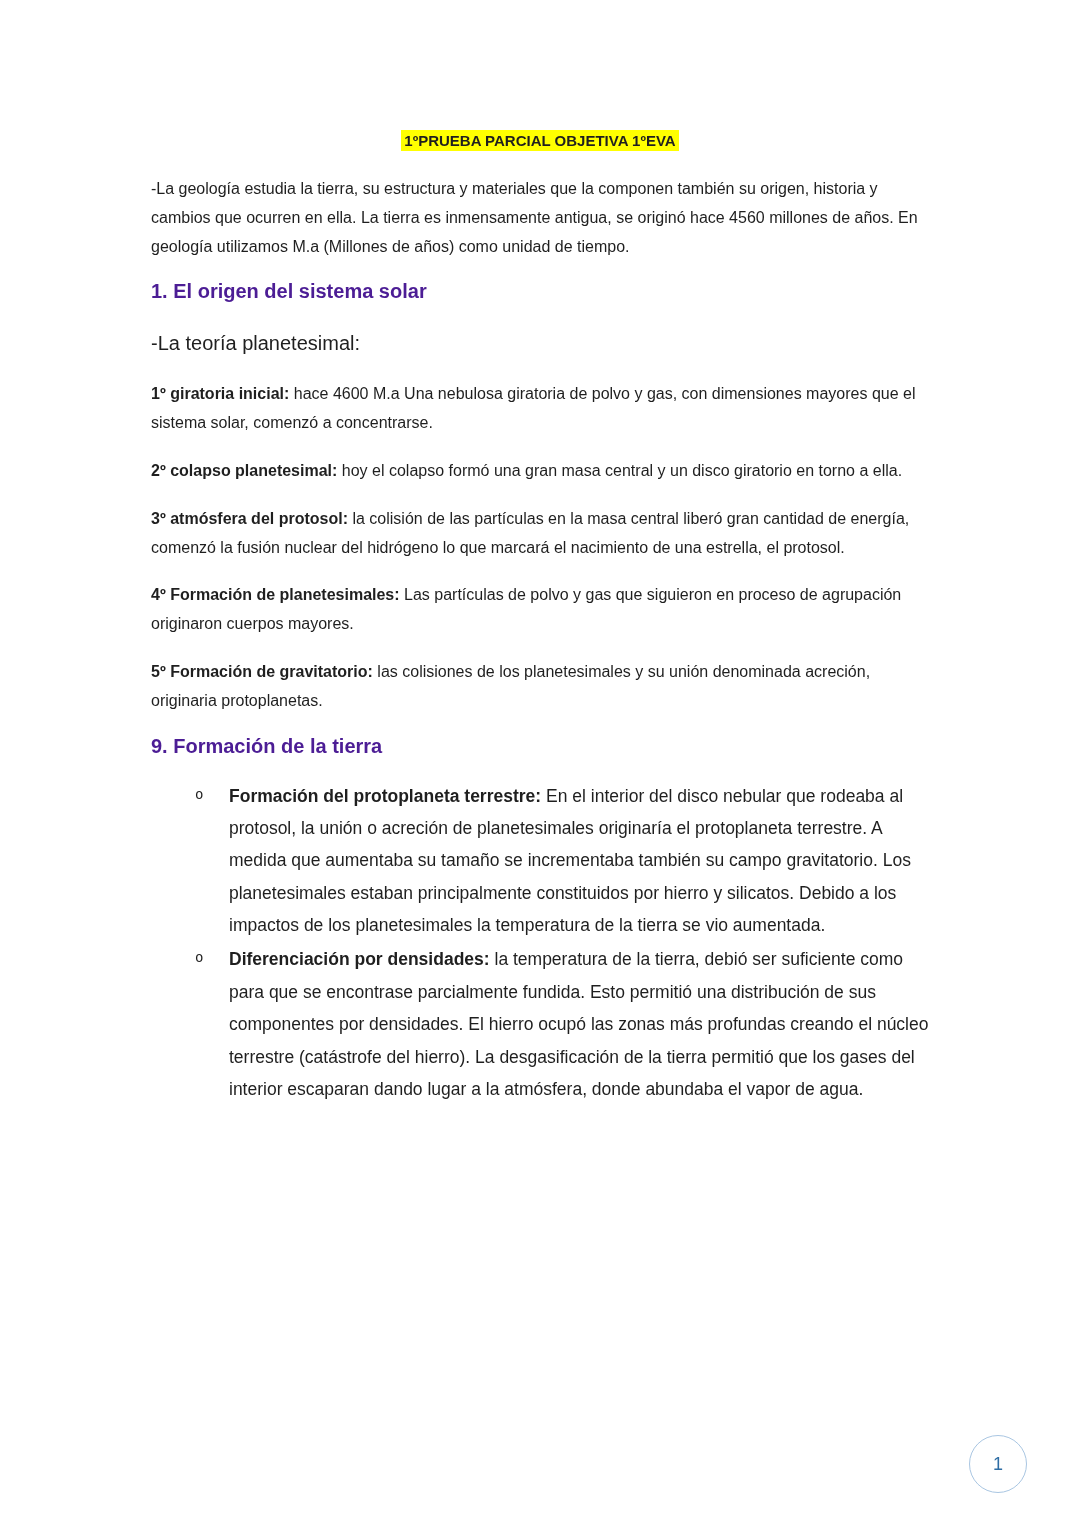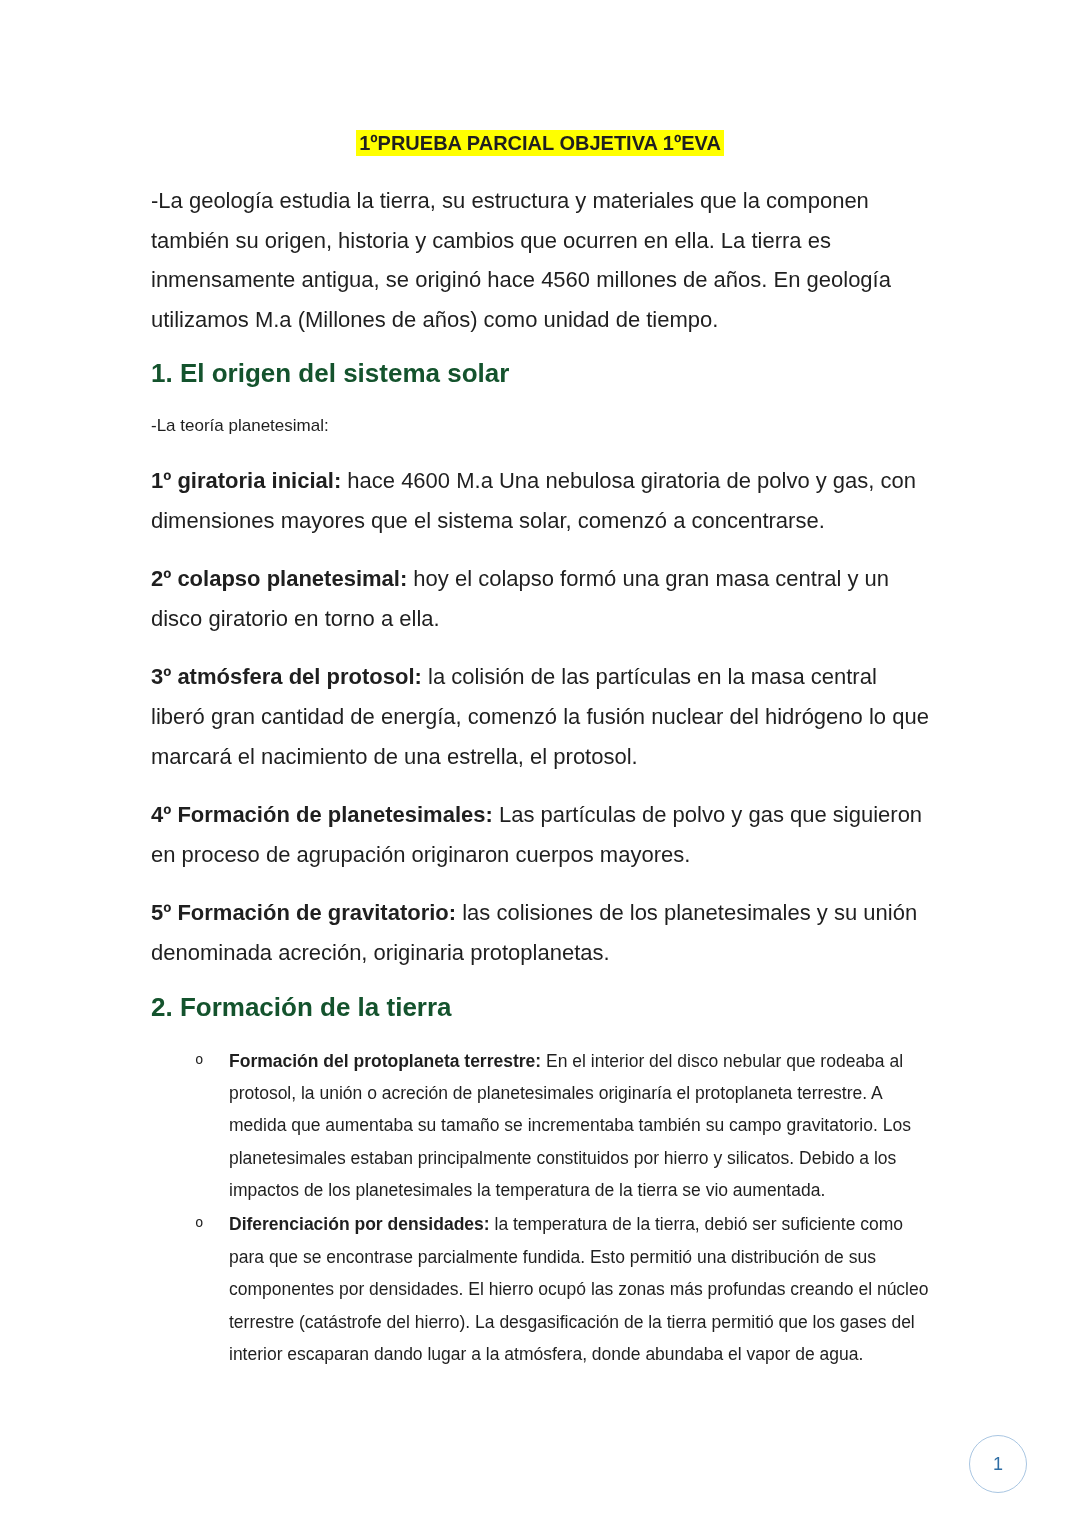--- a/index.html
+++ b/index.html
@@ -18,40 +18,40 @@
   }
   .content {
     position: absolute;
     left: 151px;
     top: 132px;
     width: 778px;
   }
   .doc-title-line {
     text-align: center;
     margin: 0 0 26px 0;
-    font-size: 20px;
+    font-size: 15px;
     font-weight: 700;
   }
   .highlight {
     background: #ffff00;
     padding: 2px 3px;
   }
   p.body {
-    font-size: 22px;
+    font-size: 16px;
     line-height: 1.8;
     margin: 0 0 19px 0;
   }
   h2.sec {
-    font-size: 26px;
+    font-size: 20px;
     font-weight: 700;
     margin: 10px 0 22px 0;
-    color: #14532d;
+    color: #4c1d95;
   }
   .lead {
-    font-size: 17px;
+    font-size: 20px;
     line-height: 1.8;
     margin: 0 0 19px 0;
   }
   .bullet {
     position: relative;
     padding-left: 78px;
     font-size: 17.5px;
     line-height: 1.85;
     margin: 0 0 2px 0;
   }
@@ -98,21 +98,21 @@
     <p class="body"><strong>1º giratoria inicial:</strong><span> hace 4600 M.a Una nebulosa giratoria de polvo y gas, con dimensiones mayores que el sistema solar, comenzó a concentrarse.</span></p>
 
     <p class="body"><strong>2º colapso planetesimal:</strong><span> hoy el colapso formó una gran masa central y un disco giratorio en torno a ella.</span></p>
 
     <p class="body"><strong>3º atmósfera del protosol:</strong><span> la colisión de las partículas en la masa central liberó gran cantidad de energía, comenzó la fusión nuclear del hidrógeno lo que marcará el nacimiento de una estrella, el protosol.</span></p>
 
     <p class="body"><strong>4º Formación de planetesimales:</strong><span> Las partículas de polvo y gas que siguieron en proceso de agrupación originaron cuerpos mayores.</span></p>
 
     <p class="body"><strong>5º Formación de gravitatorio:</strong><span> las colisiones de los planetesimales y su unión denominada acreción, originaria protoplanetas.</span></p>
 
-    <h2 class="sec">2. Formación de la tierra</h2>
+    <h2 class="sec">9. Formación de la tierra</h2>
 
     <div class="bullet">
       <span class="bullet-marker">o</span>
       <strong>Formación del protoplaneta terrestre:</strong><span> En el interior del disco nebular que rodeaba al protosol, la unión o acreción de planetesimales originaría el protoplaneta terrestre. A medida que aumentaba su tamaño se incrementaba también su campo gravitatorio. Los planetesimales estaban principalmente constituidos por hierro y silicatos. Debido a los impactos de los planetesimales la temperatura de la tierra se vio aumentada.</span>
     </div>
 
     <div class="bullet">
       <span class="bullet-marker">o</span>
       <strong>Diferenciación por densidades:</strong><span> la temperatura de la tierra, debió ser suficiente como para que se encontrase parcialmente fundida. Esto permitió una distribución de sus componentes por densidades. El hierro ocupó las zonas más profundas creando el núcleo terrestre (catástrofe del hierro). La desgasificación de la tierra permitió que los gases del interior escaparan dando lugar a la atmósfera, donde abundaba el vapor de agua.</span>
     </div>

